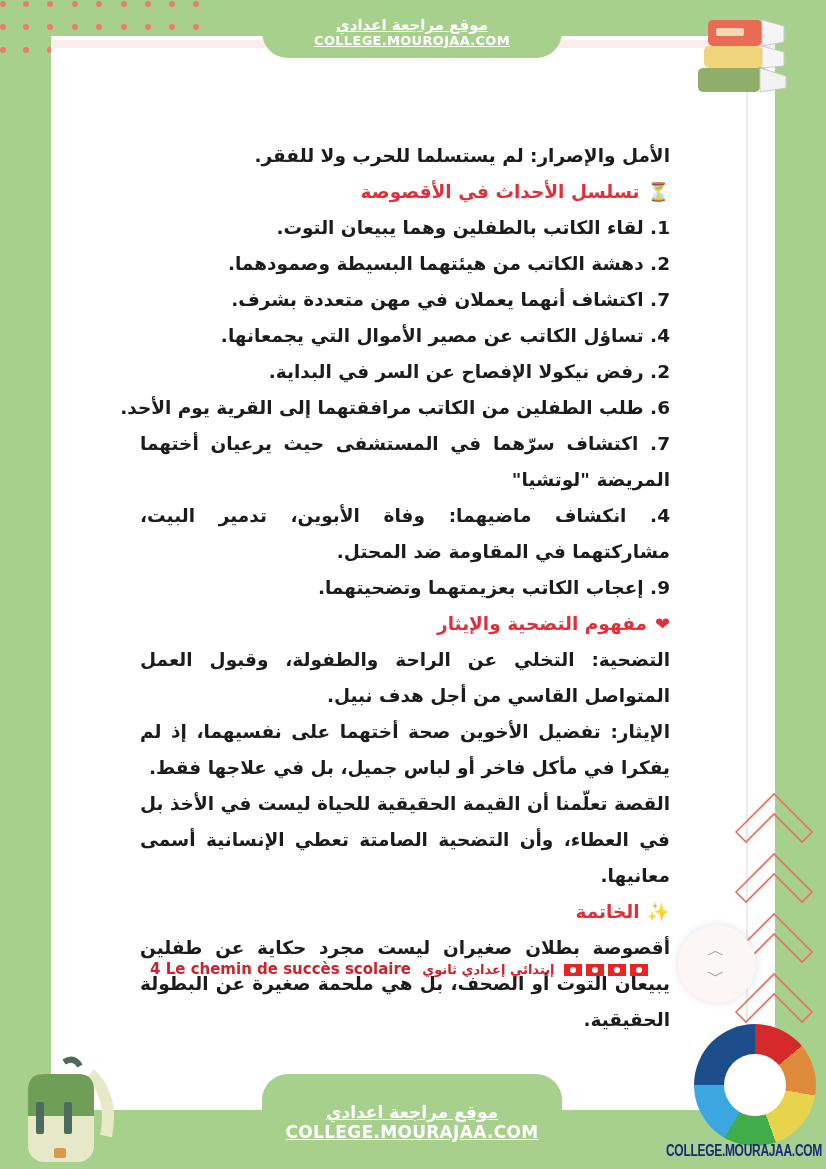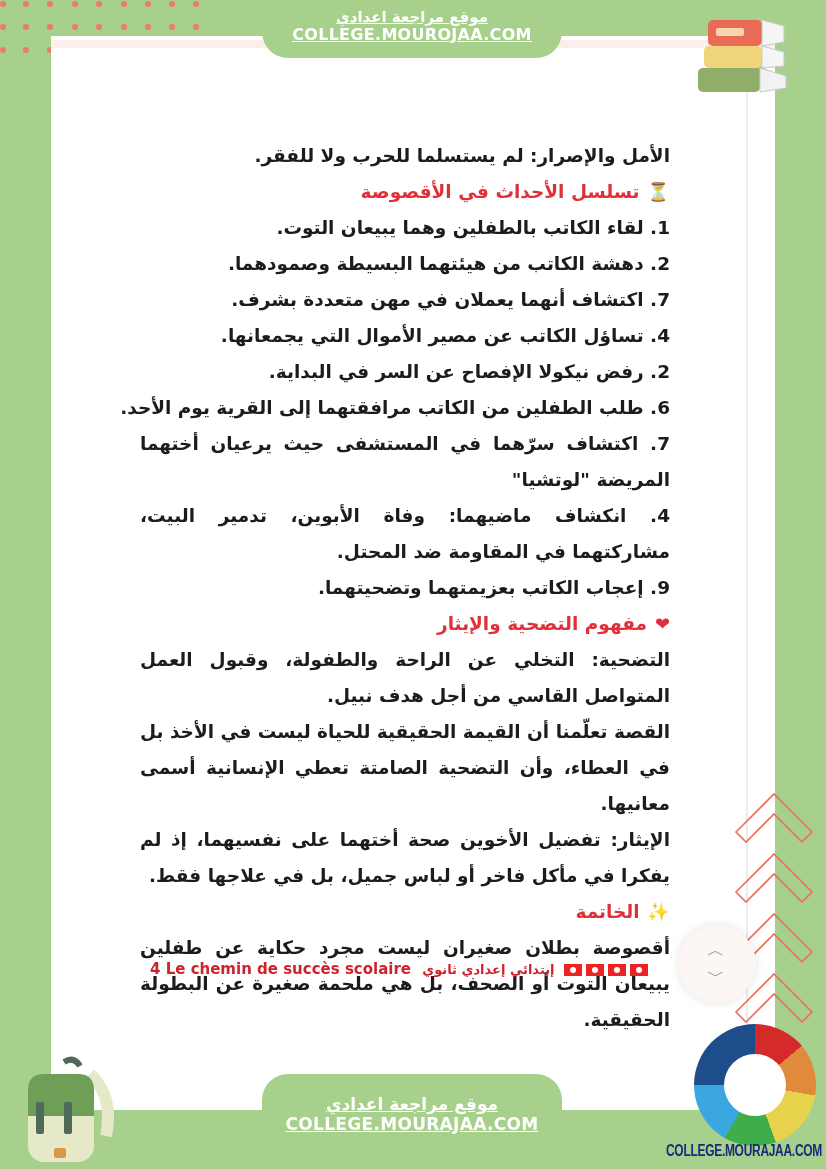--- a/index.html
+++ b/index.html
@@ -14,22 +14,22 @@
     .page { position: absolute; left: 51px; top: 36px; width: 724px; height: 1074px; background: #ffffff; }
     .page-topline { position: absolute; left: 51px; top: 40px; width: 724px; height: 8px; background: #fdeeee; }
     .page-rightline { position: absolute; left: 746px; top: 36px; width: 2px; height: 1000px; background: #ececec; }
 
     .dots { position: absolute; left: 0; top: 0; width: 200px; height: 52px; }
     .dot { position: absolute; width: 6px; height: 6px; border-radius: 50%; background: #ee7a6a; }
 
     .tab-top { position: absolute; left: 262px; top: 0; width: 300px; height: 58px; background: #a8d08d; border-radius: 0 0 26px 26px; }
     .tab-bottom { position: absolute; left: 262px; top: 1074px; width: 300px; height: 60px; background: #a8d08d; border-radius: 26px 26px 0 0; }
     .site-label { position: absolute; left: 262px; width: 300px; text-align: center; color: #ffffff; font-family: "DejaVu Sans", sans-serif; font-weight: bold; text-decoration: underline; line-height: 1.15; }
-    .site-label .ar { font-size: 15px; display: block; }
-    .site-label .en { font-size: 16px; display: block; letter-spacing: 0.3px; }
+    .site-label .ar { font-size: 15px; display: block; margin-top: 8px; }
+    .site-label .en { font-size: 13px; display: block; letter-spacing: 0.3px; }
     .site-top { top: 9px; }
     .site-bottom { top: 1095px; }
     .site-bottom .ar, .site-bottom .en { font-size: 17px; }
 
     .content { position: absolute; left: 140px; top: 138px; width: 530px; direction: rtl; text-align: right;
       font-family: "DejaVu Sans", sans-serif; font-weight: bold; color: #1c1c1c; font-size: 18.5px; }
     .line { height: 36px; line-height: 36px; white-space: nowrap; }
     .line.wrap { white-space: normal; height: auto; line-height: 36px; text-align: justify; text-align-last: right; }
     .heading { color: #e0303a; font-weight: bold; }
     .emoji { display: inline-block; margin-left: 8px; font-size: 18px; }
@@ -125,22 +125,22 @@
   <div class="line">2. رفض نيكولا الإفصاح عن السر في البداية.</div>
   <div class="line">6. طلب الطفلين من الكاتب مرافقتهما إلى القرية يوم الأحد.</div>
   <div class="line wrap">7. اكتشاف سرّهما في المستشفى حيث يرعيان أختهما المريضة "لوتشيا"</div>
   <div class="line wrap">4. انكشاف ماضيهما: وفاة الأبوين، تدمير البيت، مشاركتهما في المقاومة ضد المحتل.</div>
   <div class="line">9. إعجاب الكاتب بعزيمتهما وتضحيتهما.</div>
 
   <div class="line heading">
     <span class="emoji" style="color:#e0303a">❤</span><span>مفهوم التضحية والإيثار</span>
   </div>
   <div class="line wrap">التضحية: التخلي عن الراحة والطفولة، وقبول العمل المتواصل القاسي من أجل هدف نبيل.</div>
+  <div class="line wrap">الإيثار: تفضيل الأخوين صحة أختهما على نفسيهما، إذ لم يفكرا في مأكل فاخر أو لباس جميل، بل في علاجها فقط.</div>
   <div class="line wrap">القصة تعلّمنا أن القيمة الحقيقية للحياة ليست في الأخذ بل في العطاء، وأن التضحية الصامتة تعطي الإنسانية أسمى معانيها.</div>
-  <div class="line wrap">الإيثار: تفضيل الأخوين صحة أختهما على نفسيهما، إذ لم يفكرا في مأكل فاخر أو لباس جميل، بل في علاجها فقط.</div>
 
   <div class="line heading">
     <span class="emoji" style="color:#f2c230">✨</span><span>الخاتمة</span>
   </div>
   <div class="line wrap">أقصوصة بطلان صغيران ليست مجرد حكاية عن طفلين يبيعان التوت أو الصحف، بل هي ملحمة صغيرة عن البطولة الحقيقية.</div>
 </div>
 
 <div class="footer-line">
   <span>4</span>
   <span>Le chemin de succès scolaire</span>

